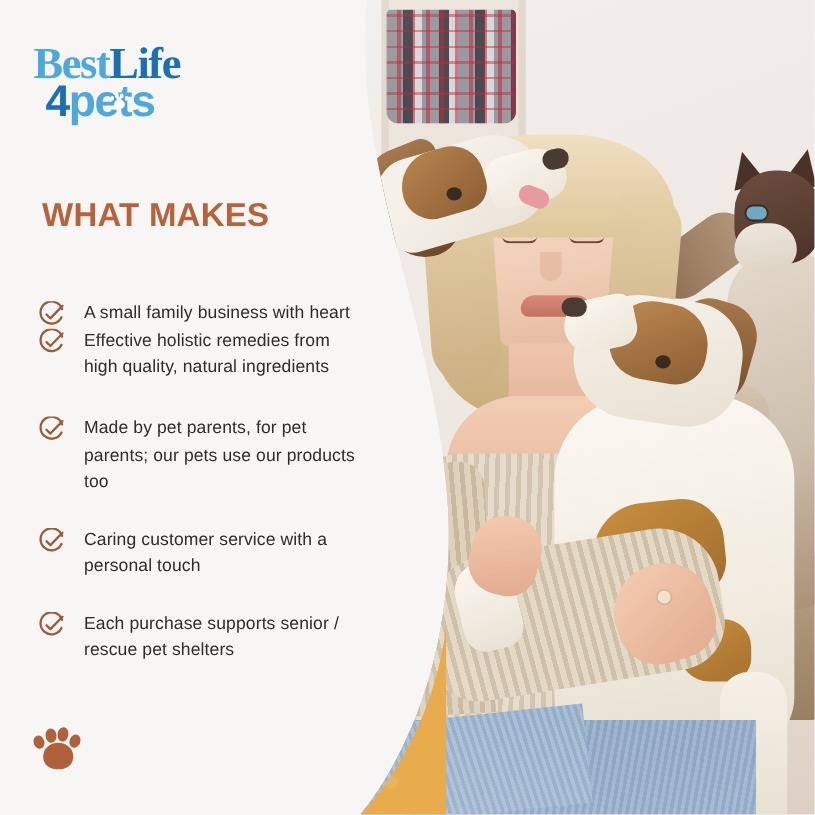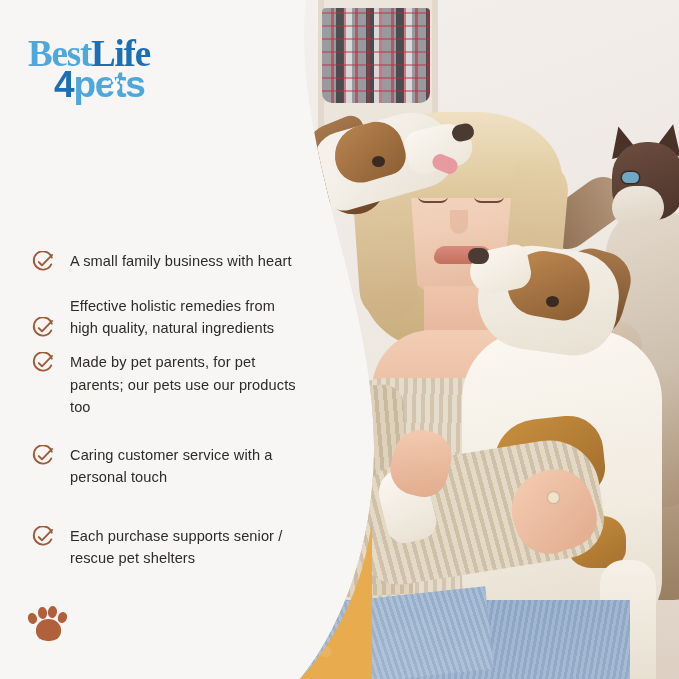--- a/index.html
+++ b/index.html
@@ -184,42 +184,42 @@
       radial-gradient(circle at 62% 88%, rgba(255,255,255,.10) 0 7px, transparent 8px),
       radial-gradient(circle at 48% 96%, rgba(255,255,255,.09) 0 5px, transparent 6px);
   }
 
   
   #left-col { position:absolute; left:0; top:0; width:310px; height:679px; }
 
   #logo { position:absolute; left:28px; top:38px; line-height:0.84; user-select:none; }
   .logo-l1 { font-size:37px; font-weight:800; letter-spacing:-1.2px; white-space:nowrap;font-family:Liberation Serif, serif; }
   .logo-l2 { font-size:37px; font-weight:800; letter-spacing:-1.2px; white-space:nowrap;
-             margin-left:26px; position:relative; }
+             margin-left:10px; position:relative; }
   .lg-light { color:#4fa8dc; }
   .lg-dark  { color:#1b6fb5; }
   .logo-paw { position:absolute; left:54px; top:9px; width:15px; height:13px; }
   .logo-paw i { position:absolute; background:#ffffff; border-radius:50%; display:block; }
   .lp-pad { left:3px; top:5px; width:9px; height:8px; border-radius:50% 50% 46% 46%; }
   .lp-t1 { left:0px;  top:2px; width:3.2px; height:4px; }
   .lp-t2 { left:4px;  top:0px; width:3.2px; height:4.2px; }
   .lp-t3 { left:8.2px;top:0px; width:3.2px; height:4.2px; }
   .lp-t4 { left:12px; top:2px; width:3.2px; height:4px; }
 
   #headline { position:absolute; left:35px; top:163px; width:260px;
     font-size:27.5px; font-weight:800; line-height:1.16; letter-spacing:.2px;
     color:#b5633c; text-transform:uppercase; }
   #headline .hl-line { display:block; white-space:nowrap; }
 
   #benefits { position:absolute; left:32px; top:250px; width:272px; }
-  .benefit { display:flex; align-items:flex-start; margin-bottom:22px; }
+  .benefit { display:flex; align-items:flex-start; }
   .benefit:nth-child(1) { }
-  .benefit:nth-child(2) { margin-bottom:12px;align-items:flex-end; }
+  .benefit:nth-child(2) { margin-bottom:29px; }
   .benefit:nth-child(3) { margin-bottom:26px; }
-  .benefit:nth-child(4) { margin-bottom:37px; }
+  .benefit:nth-child(4) { margin-bottom:26px; }
   .check { flex:0 0 auto; width:22px; height:22px; margin-right:16px; margin-top:1px; }
   .btext { font-size:14.6px; line-height:1.52; color:#2e2b29; letter-spacing:.1px;
            font-weight:400; }
 
   #paw-mark { position:absolute; left:28px; top:606px; width:40px; height:36px; }
   #paw-mark i { position:absolute; background:#b0603a; display:block; }
   .pm-pad { left:8px; top:13px; width:25px; height:22px; border-radius:52% 52% 46% 46%; }
   .pm-t1 { left:0px;  top:7px;  width:8.5px;  height:11px; border-radius:50%; transform:rotate(-18deg); }
   .pm-t2 { left:9.5px;top:1px;  width:9px;    height:11.5px; border-radius:50%; transform:rotate(-6deg); }
   .pm-t3 { left:20px; top:0px;  width:9px;    height:11.5px; border-radius:50%; transform:rotate(8deg); }
@@ -305,20 +305,21 @@
       <div class="logo-l2"><span class="lg-dark">4</span><span class="lg-light">pets</span><span class="logo-paw">
             <i class="lp-pad"></i>
             <i class="lp-t1"></i>
             <i class="lp-t2"></i>
             <i class="lp-t3"></i>
             <i class="lp-t4"></i>
           </span></div>
     </div>
 
     <h1 id="headline">
+      <span class="hl-line">WHAT MAKES</span>
     </h1>
 
     <ul id="benefits" style="list-style:none;">
       <li class="benefit">
         <span class="check">
           <svg viewBox="0 0 24 24" width="22" height="22">
             <path d="M21.5 7.2 A10 10 0 1 0 21 14.6" fill="none" stroke="#9e5b3a" stroke-width="2.1" stroke-linecap="round"></path>
             <path d="M7.4 12.1 L10.9 15.6 L21.9 4.3" fill="none" stroke="#9e5b3a" stroke-width="2.1" stroke-linecap="round" stroke-linejoin="round"></path>
           </svg>
         </span>

